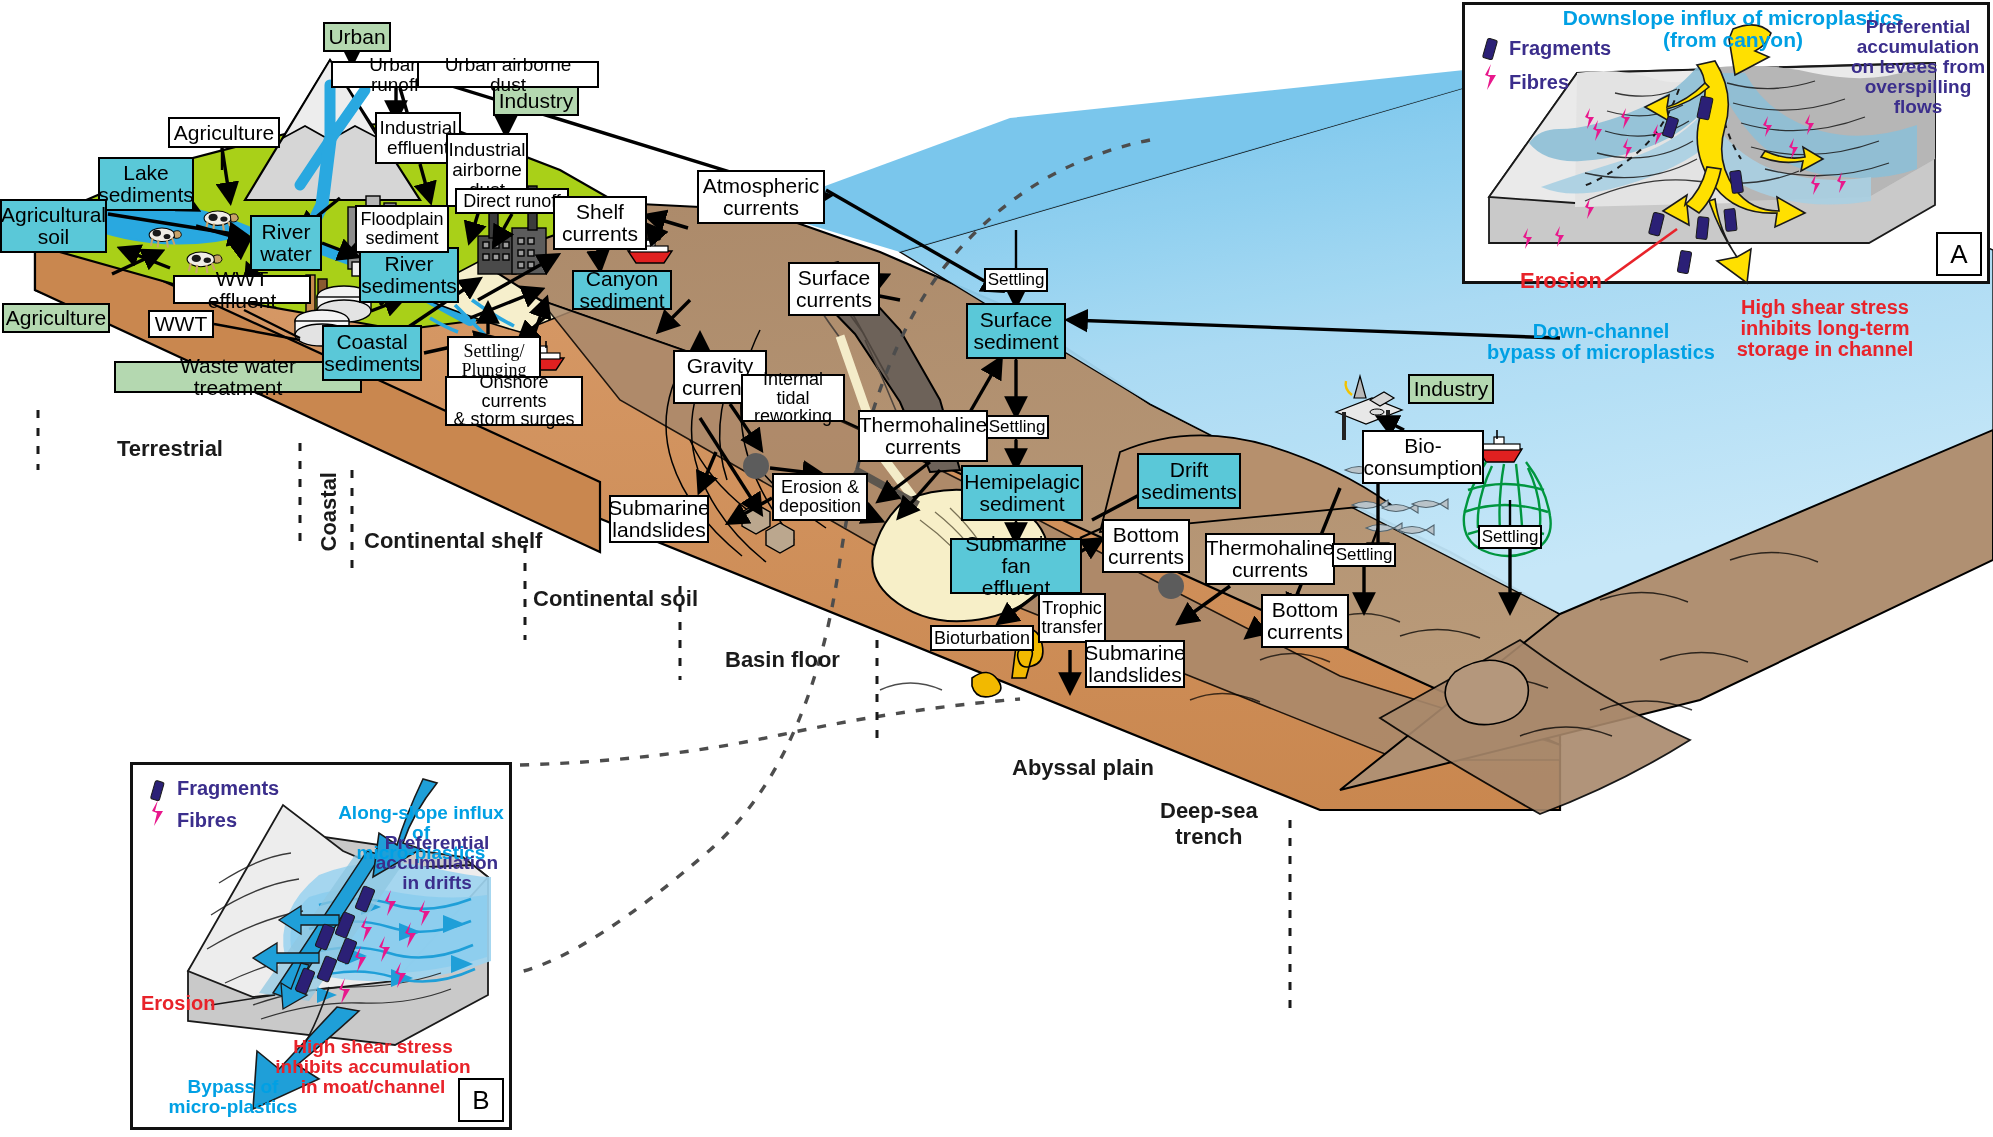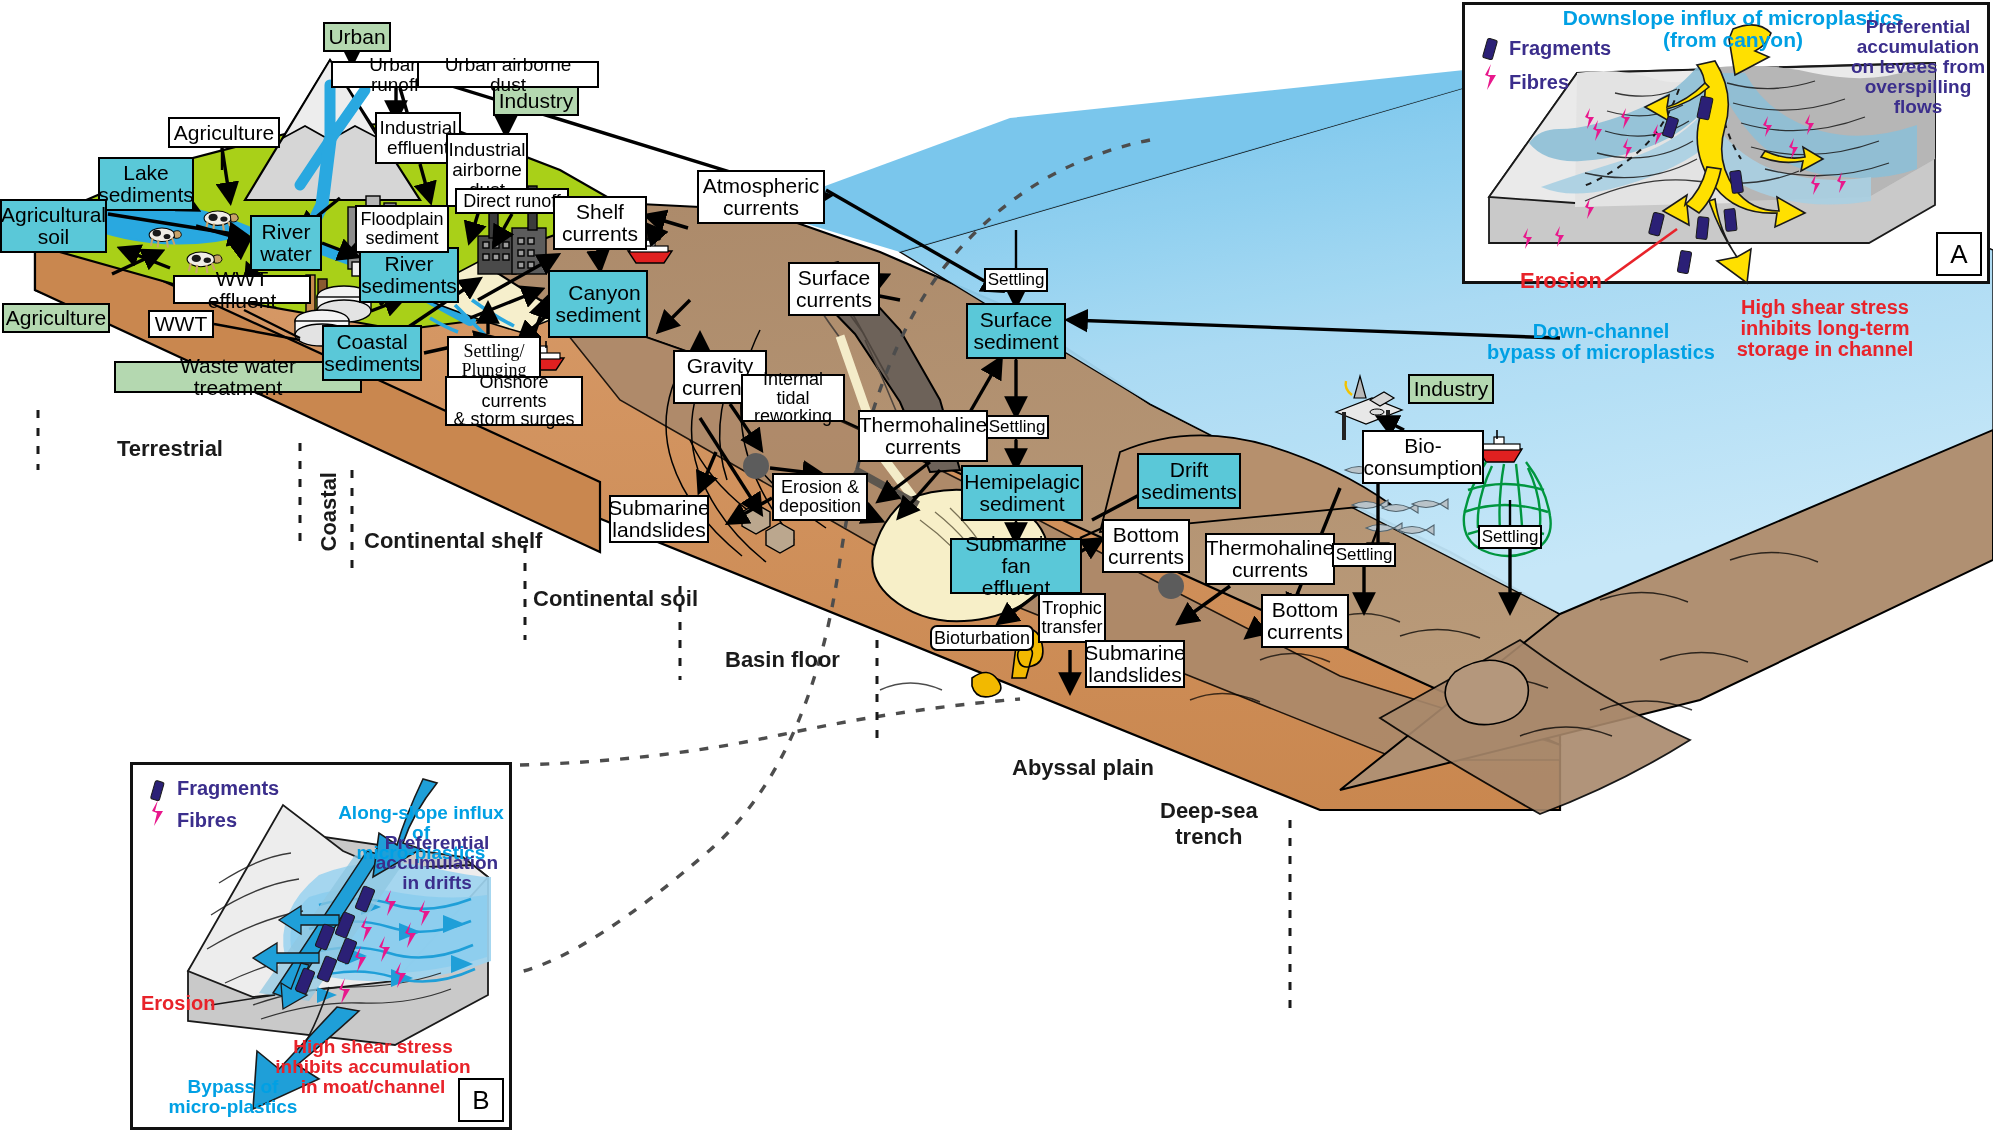--- a/index.html
+++ b/index.html
@@ -390,21 +390,21 @@
   <div class="lbl cyan" data-name="sediment-label-lake-sediments" style="left:98px;top:157px;width:96px;height:54px;">Lake
 sediments</div>
   <div class="lbl cyan" data-name="sediment-label-agricultural-soil" style="left:0px;top:199px;width:107px;height:54px;">Agricultural
 soil</div>
   <div class="lbl cyan" data-name="sediment-label-river-water" style="left:250px;top:215px;width:72px;height:56px;">River
 water</div>
   <div class="lbl cyan" data-name="sediment-label-river-sediments" style="left:359px;top:247px;width:100px;height:56px;">River
 sediments</div>
   <div class="lbl cyan" data-name="sediment-label-coastal-sediments" style="left:322px;top:325px;width:100px;height:56px;">Coastal
 sediments</div>
-  <div class="lbl cyan" data-name="sediment-label-canyon-sediment" style="left:548px;top:270px;width:100px;height:68px;text-align:right;">Canyon
+  <div class="lbl cyan" data-name="sediment-label-canyon-sediment" style="left:572px;top:270px;width:100px;height:40px;">Canyon
 sediment</div>
   <div class="lbl cyan" data-name="sediment-label-surface-sediment" style="left:966px;top:303px;width:100px;height:56px;">Surface
 sediment</div>
   <div class="lbl cyan" data-name="sediment-label-hemipelagic-sediment" style="left:961px;top:465px;width:122px;height:56px;">Hemipelagic
 sediment</div>
   <div class="lbl cyan" data-name="sediment-label-drift-sediments" style="left:1137px;top:453px;width:104px;height:56px;">Drift
 sediments</div>
   <div class="lbl cyan" data-name="sediment-label-submarine-fan-sediment" style="left:950px;top:538px;width:132px;height:56px;">Submarine fan
 effluent</div>
 
@@ -448,21 +448,21 @@
   <div class="lbl" data-name="process-label-thermohaline-currents-2" style="left:1205px;top:533px;width:130px;height:52px;">Thermohaline
 currents</div>
   <div class="lbl" data-name="process-label-bottom-currents-2" style="left:1261px;top:594px;width:88px;height:54px;">Bottom
 currents</div>
   <div class="lbl" data-name="process-label-bio-consumption" style="left:1362px;top:430px;width:122px;height:54px;">Bio-
 consumption</div>
   <div class="lbl sm" data-name="process-label-settling-3" style="left:1332px;top:543px;width:64px;height:24px;font-size:17px;">Settling</div>
   <div class="lbl sm" data-name="process-label-settling-4" style="left:1478px;top:525px;width:64px;height:24px;font-size:17px;">Settling</div>
   <div class="lbl sm" data-name="process-label-trophic-transfer" style="left:1038px;top:593px;width:68px;height:50px;">Trophic
 transfer</div>
-  <div class="lbl sm" data-name="process-label-bioturbation" style="left:930px;top:625px;width:104px;height:26px;border-radius:7px;">Bioturbation</div>
+  <div class="lbl sm" data-name="process-label-bioturbation" style="left:930px;top:625px;width:104px;height:26px;">Bioturbation</div>
   <div class="lbl" data-name="process-label-submarine-landslides-abyssal" style="left:1085px;top:640px;width:100px;height:48px;">Submarine
 landslides</div>
 
   <div class="zone" data-name="zone-label-terrestrial" style="left:117px;top:436px;">Terrestrial</div>
   <div class="zone vert" data-name="zone-label-coastal" style="left:316px;top:472px;">Coastal</div>
   <div class="zone" data-name="zone-label-continental-shelf" style="left:364px;top:528px;">Continental shelf</div>
   <div class="zone" data-name="zone-label-continental-slope" style="left:533px;top:586px;">Continental soil</div>
   <div class="zone" data-name="zone-label-basin-floor" style="left:725px;top:647px;">Basin floor</div>
   <div class="zone" data-name="zone-label-abyssal-plain" style="left:1012px;top:755px;">Abyssal plain</div>
   <div class="zone" data-name="zone-label-deep-sea-trench" style="left:1160px;top:798px;text-align:center;">Deep-sea

